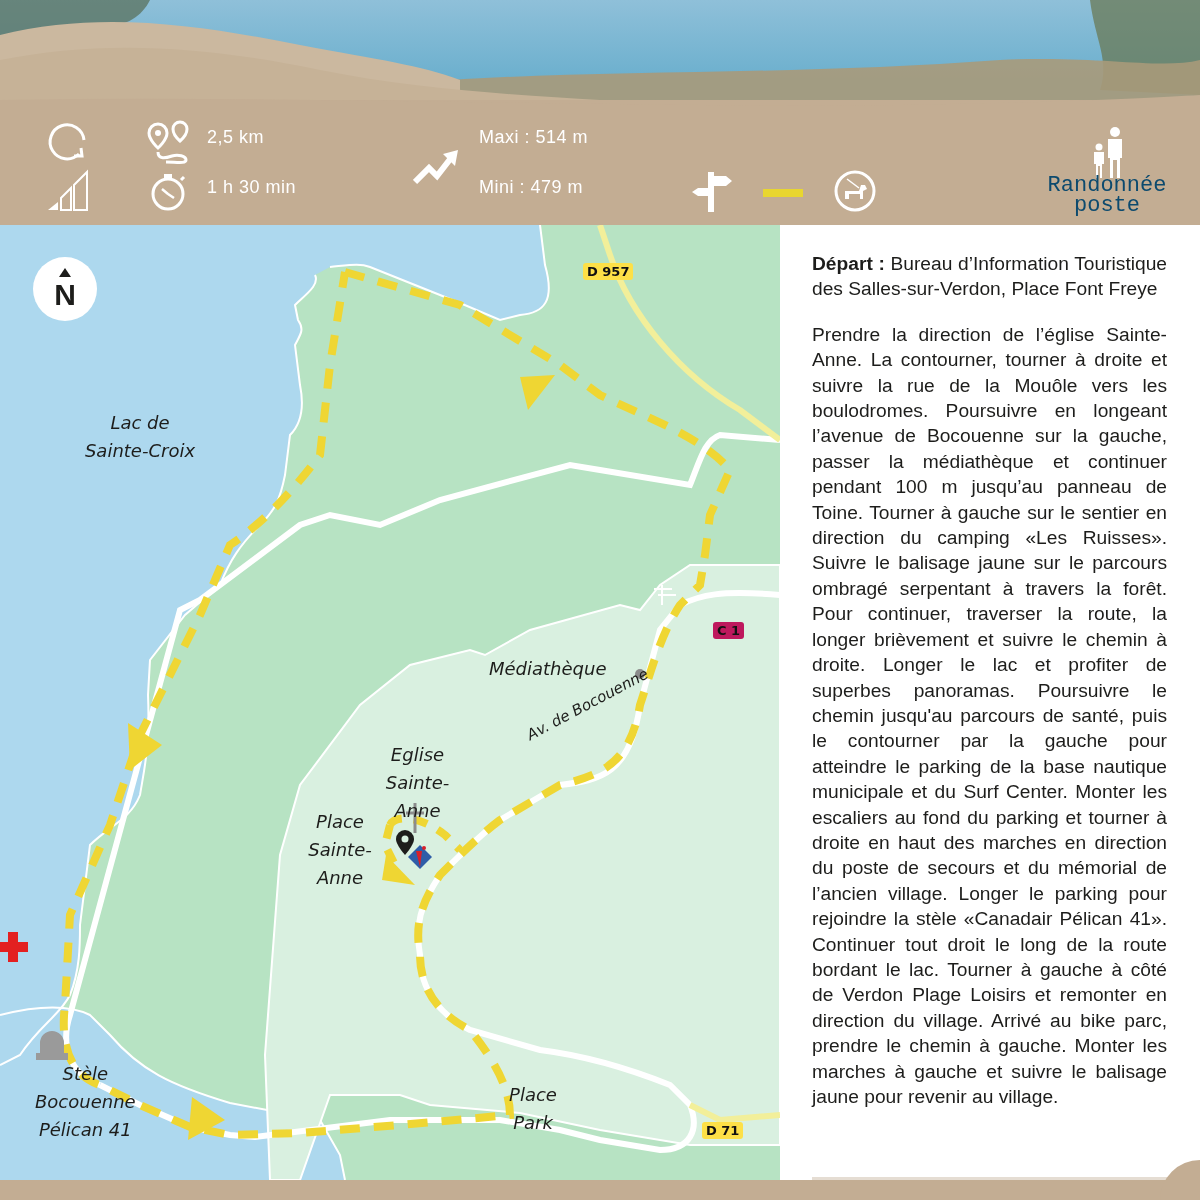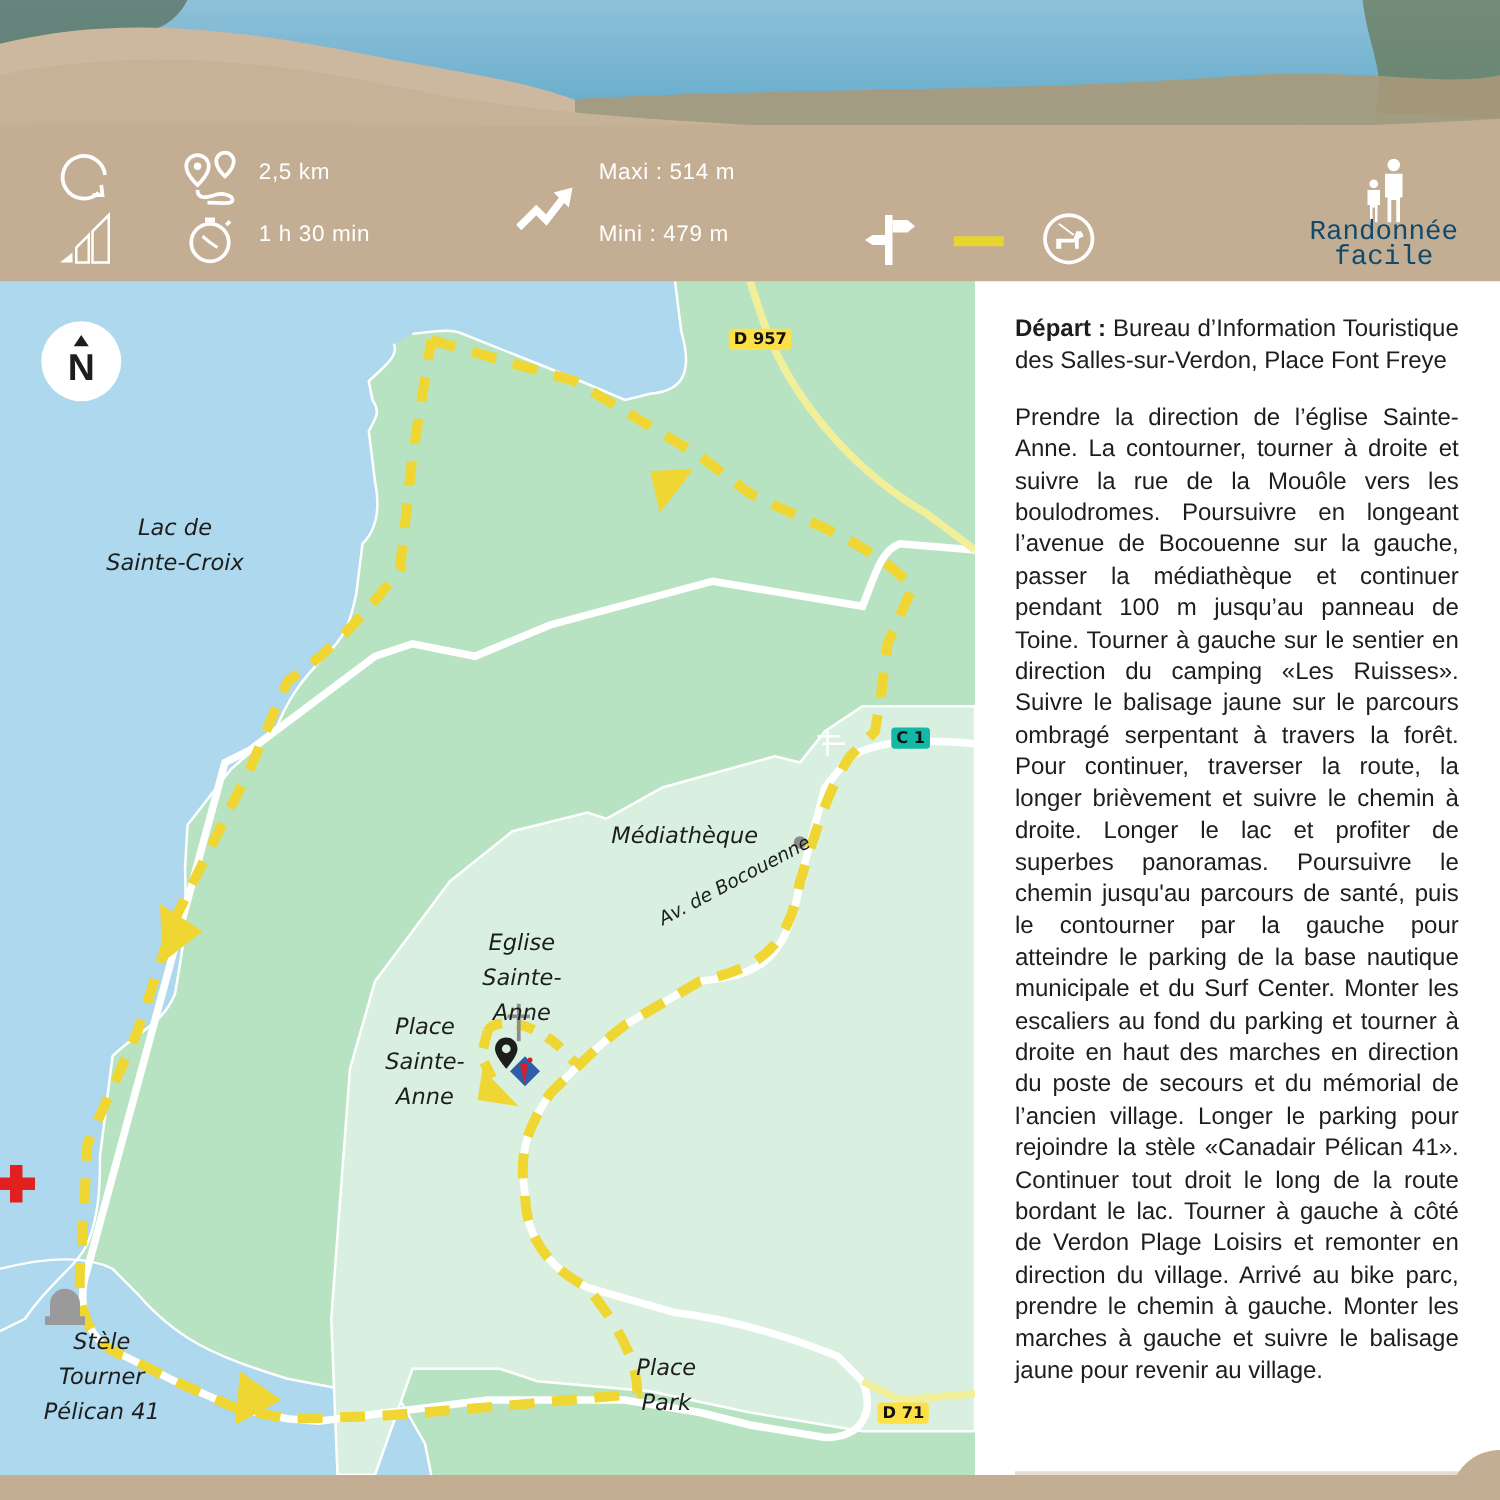--- a/index.html
+++ b/index.html
@@ -14,21 +14,21 @@
     .stats { position: absolute; left: 0; top: 100px; width: 1200px; height: 125px; }
     .stat-text { position: absolute; color: #ffffff; font-family: "Liberation Sans", sans-serif; font-size: 18px; letter-spacing: 0.5px; white-space: nowrap; }
     .stat-icon { position: absolute; }
     .diff-label { position: absolute; color: #0c4a6e; font-family: Liberation Mono, monospace; font-size: 22px; text-align: center; line-height: 20px; width: 120px; }
 
     
     .map { position: absolute; left: 0; top: 225px; width: 780px; height: 955px; overflow: hidden; background: #add8ee; }
     .map svg { position: absolute; left: 0; top: 0; }
     .map-label { position: absolute; font-family: "DejaVu Sans", sans-serif; color: #1d1d1b; font-size: 18px; line-height: 28px; text-align: center; white-space: nowrap; font-style: italic; }
     .road-tag { position: absolute; background: #fde047; color: #111; font-family: "DejaVu Sans", sans-serif; font-weight: bold; font-size: 13px; padding: 1px 4px; border-radius: 3px; white-space: nowrap; }
-    .road-tag.white { background: #14b8a6; }
+    .road-tag.white { background: #be185d; margin-top: 40px; }
     .town-label { position: absolute; font-family: "DejaVu Sans", sans-serif; color: #1d1d1b; font-size: 21px; line-height: 28px; text-align: center; white-space: nowrap; letter-spacing: 0.5px; }
     .compass { position: absolute; left: 33px; top: 32px; width: 64px; height: 64px; border-radius: 50%; background: #ffffff; }
 
     
     .panel { position: absolute; left: 780px; top: 225px; width: 420px; height: 955px; background: #ffffff; }
     .panel-inner { position: absolute; left: 32px; top: 26px; width: 355px; font-family: "Liberation Sans", sans-serif; font-size: 19.2px; line-height: 25.4px; color: #1d1d1b; text-align: justify; }
     .panel-inner p { margin-bottom: 20px; }
     .panel-inner b { font-weight: bold; }
     .panel-rule { position: absolute; left: 32px; width: 355px; top: 952px; height: 3px; background: #e5ddd3; }
 
@@ -112,21 +112,21 @@
   </svg>
 
   <svg class="stat-icon" style="left:1090px;top:26px" width="40" height="52" viewBox="0 0 40 52">
     <circle cx="25" cy="6" r="5" fill="#fff"></circle>
     <path d="M18 13 L32 13 L32 32 L30 32 L30 52 L27 52 L27 34 L23 34 L23 52 L20 52 L20 32 L18 32 Z" fill="#fff"></path>
     <circle cx="9" cy="21" r="3.5" fill="#fff"></circle>
     <path d="M4 26 L14 26 L14 38 L12 38 L12 52 L10 52 L10 40 L8 40 L8 52 L6 52 L6 38 L4 38 Z" fill="#fff"></path>
   </svg>
   <div class="diff-label" style="left:1047px;top:76px">
     <div>Randonnée</div>
-    <div>facile</div>
+    <div>poste</div>
   </div>
 </div>
 
 <div class="map">
   <svg width="780" height="955" viewBox="0 0 780 955">
 
     <path d="M330 42 C350 40 360 38 370 42 L460 78 L500 95 L520 90 C545 88 555 75 545 40 L540 0 L780 0 L780 955 L0 955 L0 840 L20 830 C40 800 60 790 70 770 C80 745 80 720 80 700 L90 620 C110 600 130 595 140 570 C145 540 150 520 148 470 L150 435 L185 390 L220 360 C230 335 240 320 260 300 C275 285 280 275 285 250 L290 210 C300 200 305 185 300 160 L295 120 C300 110 305 105 298 95 L295 80 C305 70 320 60 315 50 Z" fill="#b7e3c3"></path>
     <path d="M0 840 L0 955 L345 955 L340 930 L320 895 L230 878 C170 860 140 845 110 810 L90 790 C70 780 40 780 0 790 Z" fill="#add8ee"></path>
 
     <path d="M0 790 C40 780 70 780 90 790 L110 810 C140 845 170 860 230 878 L320 895 L340 930 L345 955" fill="none" stroke="#fff" stroke-width="2"></path>
@@ -202,21 +202,21 @@
   </div>
 
 
   <div class="map-label" style="left:498px;top:856px;width:70px">
     <div>Place</div>
     <div>Park</div>
   </div>
 
   <div class="map-label" style="left:35px;top:835px;text-align:center">
     <div>Stèle</div>
-    <div>Tourner</div>
+    <div>Bocouenne</div>
     <div>Pélican 41</div>
   </div>
 </div>
 
 <div class="panel">
   <div class="panel-inner">
     <p>
       <b>Départ :</b>
       <span>Bureau d’Information Touristique des Salles-sur-Verdon, Place Font Freye</span>
     </p>

